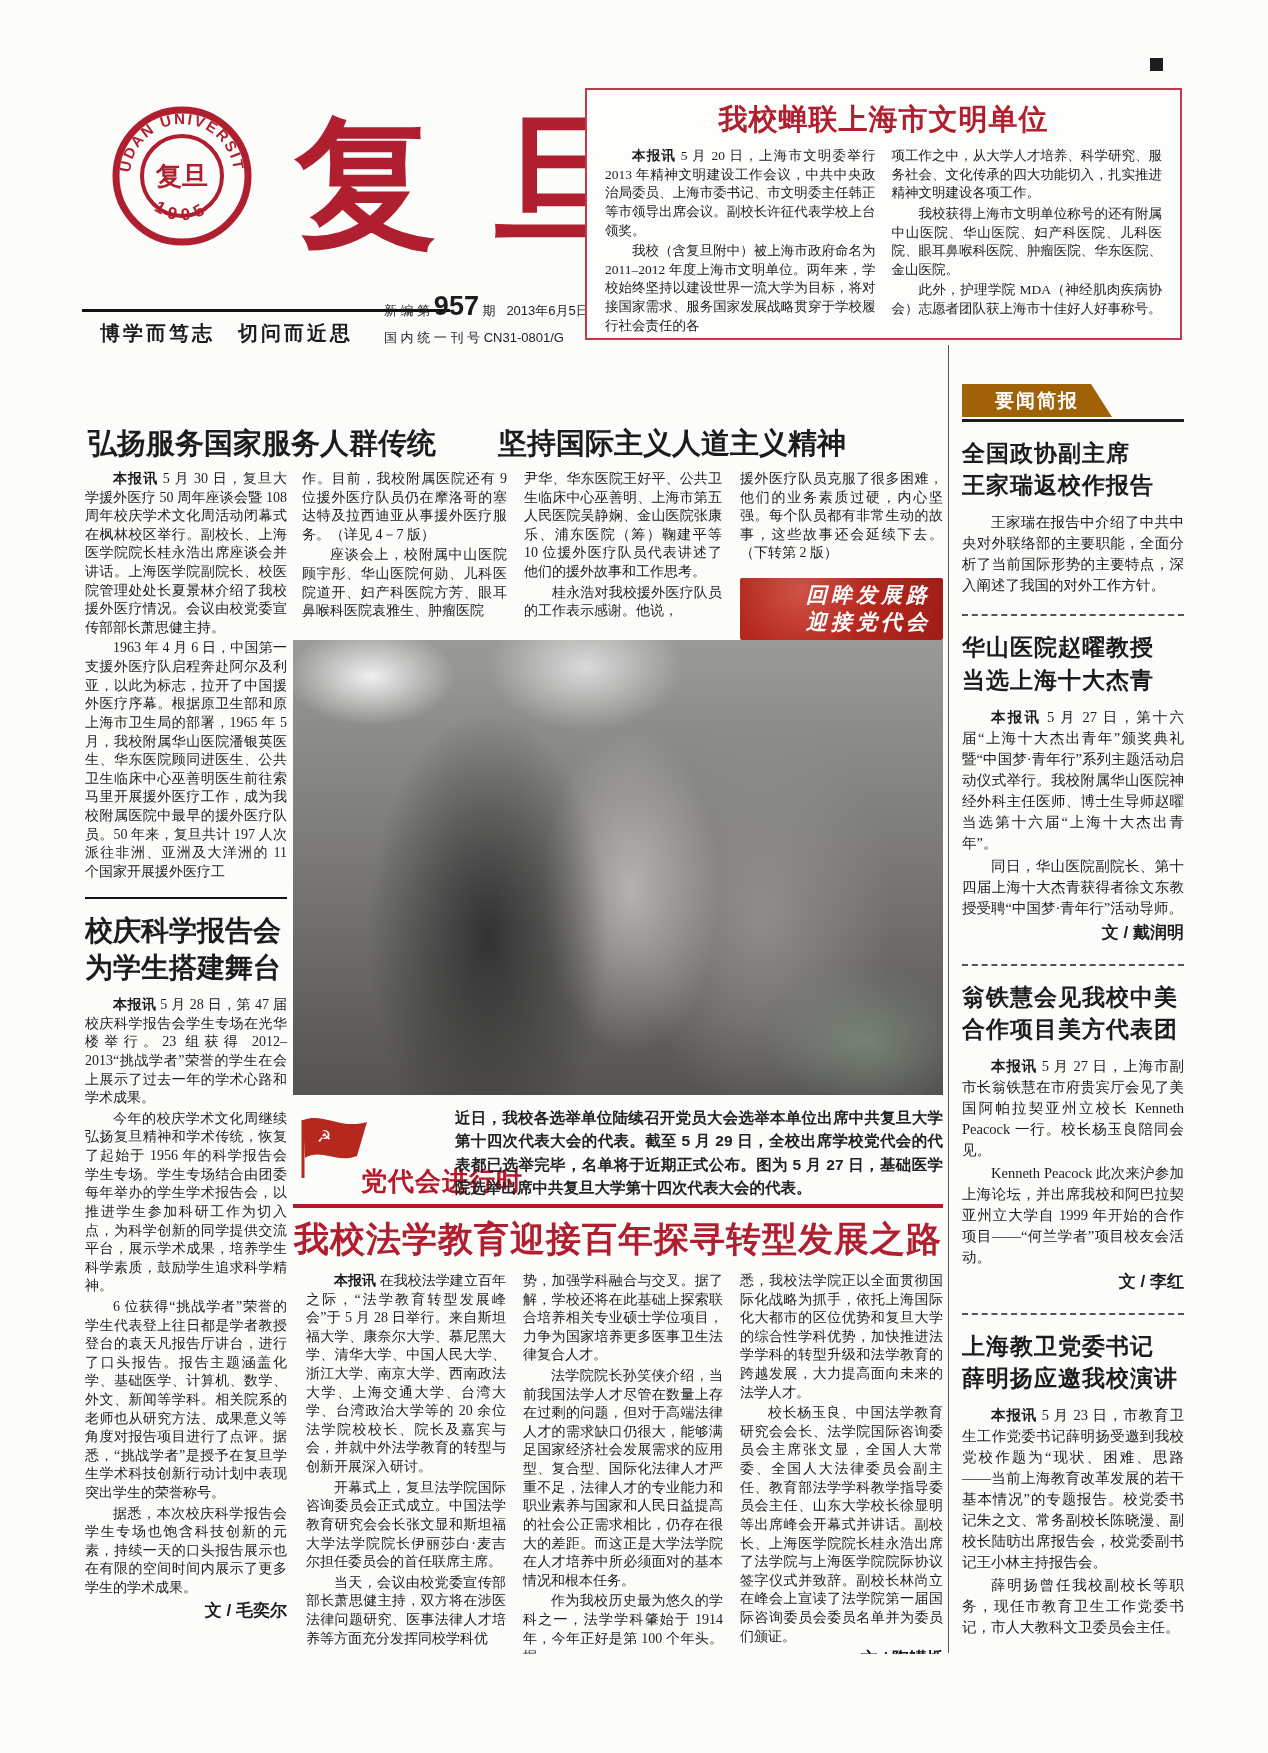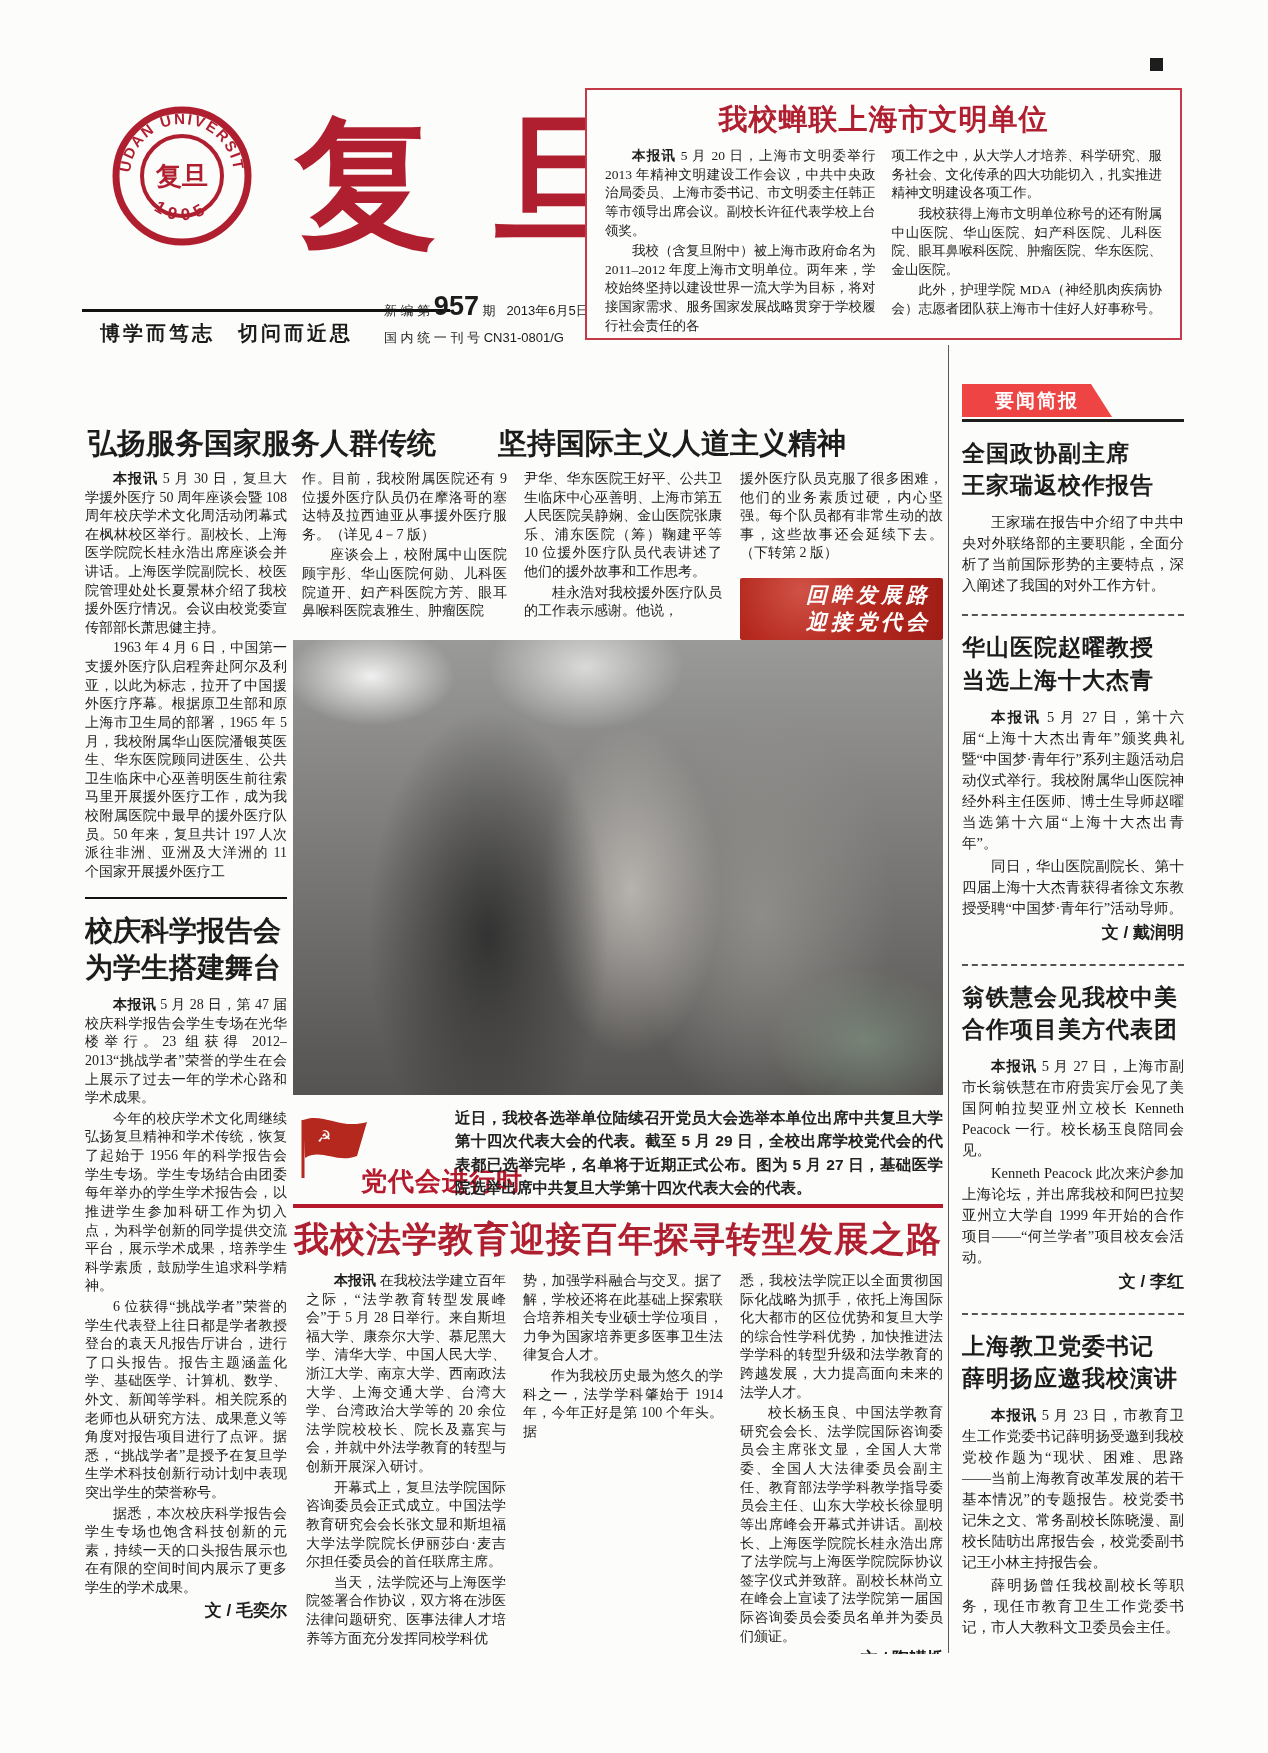--- a/index.html
+++ b/index.html
@@ -71,21 +71,21 @@
   .law-rule{left:293px;top:1204px;width:650px;height:4px;background:#b5192b;}
   .law-headline{left:293px;top:1216px;width:650px;text-align:center;font-size:35px;font-weight:700;
                 color:#b01f2f;letter-spacing:1px;}
   .lc1{left:306px;top:1272px;width:200px;height:382px;overflow:hidden;}
   .lc2{left:523px;top:1272px;width:200px;height:382px;overflow:hidden;}
   .lc3{left:740px;top:1272px;width:203px;height:382px;overflow:hidden;}
 
   
   .v-divider{left:948px;top:345px;width:1px;height:1308px;background:#5a5a5a;}
   .sidebar{left:962px;top:342px;width:222px;}
-  .sb-badge{margin-top:42px;width:150px;height:33px;background:#ef4444;color:#fff;
+  .sb-badge{margin-top:42px;width:150px;height:33px;background:#a16207;color:#fff;
             font-family:"Liberation Sans","DejaVu Sans",sans-serif;font-weight:bold;font-size:19px;
             display:flex;align-items:center;justify-content:center;letter-spacing:2px;
             clip-path:polygon(0 0,86% 0,100% 100%,100% 100%,0 100%);}
   .sb-rule{height:3px;background:#1d1d1d;margin:2px 0 16px 0;}
   .sb-title{font-size:23px;font-weight:900;line-height:1.4;margin:2px 0 10px 0;letter-spacing:1px;}
   .sb-body{font-size:14.5px;line-height:1.45;}
   .sb-dash{border:none;border-top:2px dashed #555;margin:18px 0 16px 0;}
 </style>
 </head>
 <body>
@@ -189,24 +189,25 @@
     </svg>
     <div class="flag-text">党代会进行时</div>
   </div>
   <div class="abs caption just">近日，我校各选举单位陆续召开党员大会选举本单位出席中共复旦大学第十四次代表大会的代表。截至 5 月 29 日，全校出席学校党代会的代表都已选举完毕，名单将于近期正式公布。图为 5 月 27 日，基础医学院选举出席中共复旦大学第十四次代表大会的代表。</div>
 
   <div class="abs law-rule"></div>
   <div class="abs law-headline">我校法学教育迎接百年探寻转型发展之路</div>
   <div class="abs lc1 bodycol just">
     <p class="indent"><b>本报讯</b><span> 在我校法学建立百年之际，“法学教育转型发展峰会”于 5 月 28 日举行。来自斯坦福大学、康奈尔大学、慕尼黑大学、清华大学、中国人民大学、浙江大学、南京大学、西南政法大学、上海交通大学、台湾大学、台湾政治大学等的 20 余位法学院校校长、院长及嘉宾与会，并就中外法学教育的转型与创新开展深入研讨。</span></p>
     <p class="indent">开幕式上，复旦法学院国际咨询委员会正式成立。中国法学教育研究会会长张文显和斯坦福大学法学院院长伊丽莎白·麦吉尔担任委员会的首任联席主席。</p>
-    <p class="indent">当天，法学院还与上海医学院签署合作协议，双方将在涉医法律问题研究、医事法律人才培养等方面充分发挥同校学科优</p>
+    <p class="indent">当天，会议由校党委宣传部部长萧思健主持，双方将在涉医法律问题研究、医事法律人才培养等方面充分发挥同校学科优</p>
   </div>
   <div class="abs lc2 bodycol just">
     <p>势，加强学科融合与交叉。据了解，学校还将在此基础上探索联合培养相关专业硕士学位项目，力争为国家培养更多医事卫生法律复合人才。</p>
+    <p class="indent">法学院院长孙笑侠介绍，当前我国法学人才尽管在数量上存在过剩的问题，但对于高端法律人才的需求缺口仍很大，能够满足国家经济社会发展需求的应用型、复合型、国际化法律人才严重不足，法律人才的专业能力和职业素养与国家和人民日益提高的社会公正需求相比，仍存在很大的差距。而这正是大学法学院在人才培养中所必须面对的基本情况和根本任务。</p>
     <p class="indent">作为我校历史最为悠久的学科之一，法学学科肇始于 1914 年，今年正好是第 100 个年头。据</p>
   </div>
   <div class="abs lc3 bodycol just">
     <p>悉，我校法学院正以全面贯彻国际化战略为抓手，依托上海国际化大都市的区位优势和复旦大学的综合性学科优势，加快推进法学学科的转型升级和法学教育的跨越发展，大力提高面向未来的法学人才。</p>
     <p class="indent">校长杨玉良、中国法学教育研究会会长、法学院国际咨询委员会主席张文显，全国人大常委、全国人大法律委员会副主任、教育部法学学科教学指导委员会主任、山东大学校长徐显明等出席峰会开幕式并讲话。副校长、上海医学院院长桂永浩出席了法学院与上海医学院院际协议签字仪式并致辞。副校长林尚立在峰会上宣读了法学院第一届国际咨询委员会委员名单并为委员们颁证。</p>
     <div class="byline">文 / 陶韡烁</div>
   </div>
 
   <div class="abs v-divider"></div>
   <div class="abs sidebar">

